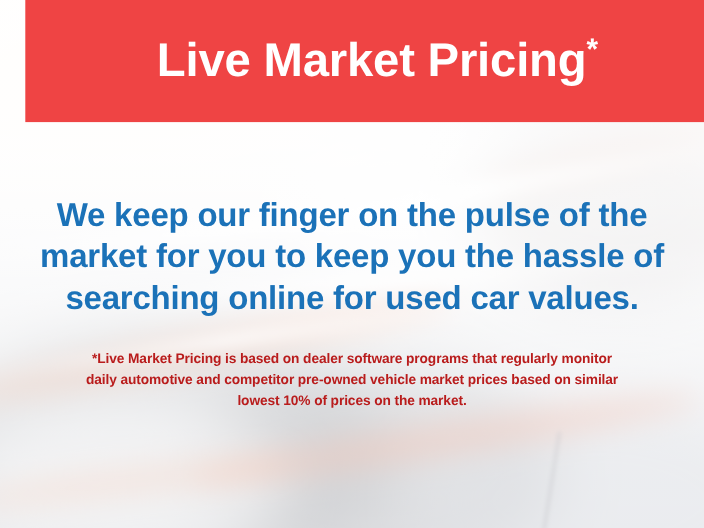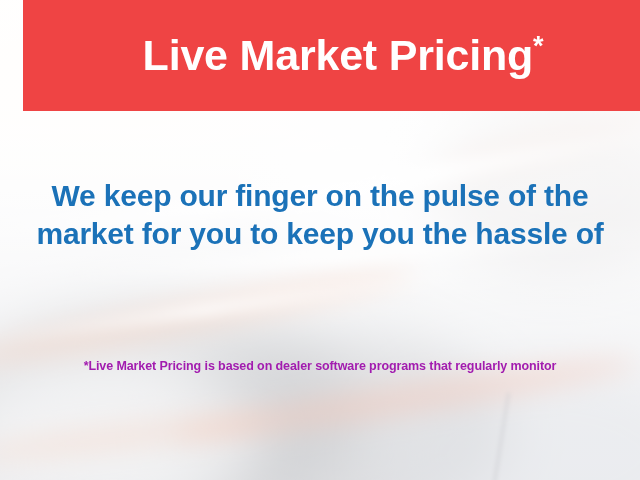--- a/index.html
+++ b/index.html
@@ -205,26 +205,25 @@
     letter-spacing: -0.2px;
   }
   #headline .hl-line { display: block; }
 
   #disclaimer {
     position: absolute;
     left: 30px;
     top: 228px;
     width: 580px;
     text-align: center;
-    color: #a21caf;
+    color: #b91c1c;
     font-size: 12.5px;
     font-weight: bold;
     line-height: 19px;
     letter-spacing: -0.1px;
-    margin-top: 40px;
   }
   #disclaimer .dc-line { display: block; }
 </style>
 </head>
 <body>
 
 <div id="banner-wrap">
 
   <div id="photo-backdrop">
     <div class="blur-mass mass-white-6"></div>
@@ -247,20 +246,23 @@
 
   <div id="header-banner">
     <div id="header-title"><span>Live Market Pricing</span><span class="asterisk">*</span></div>
   </div>
 
   <div id="content">
 
     <div id="headline">
       <span class="hl-line">We keep our finger on the pulse of the</span>
       <span class="hl-line">market for you to keep you the hassle of</span>
+      <span class="hl-line">searching online for used car values.</span>
     </div>
 
     <div id="disclaimer">
       <span class="dc-line">*Live Market Pricing is based on dealer software programs that regularly monitor</span>
+      <span class="dc-line">daily automotive and competitor pre-owned vehicle market prices based on similar</span>
+      <span class="dc-line">lowest 10% of prices on the market.</span>
     </div>
 
   </div>
 </div>
 
 </body></html>

